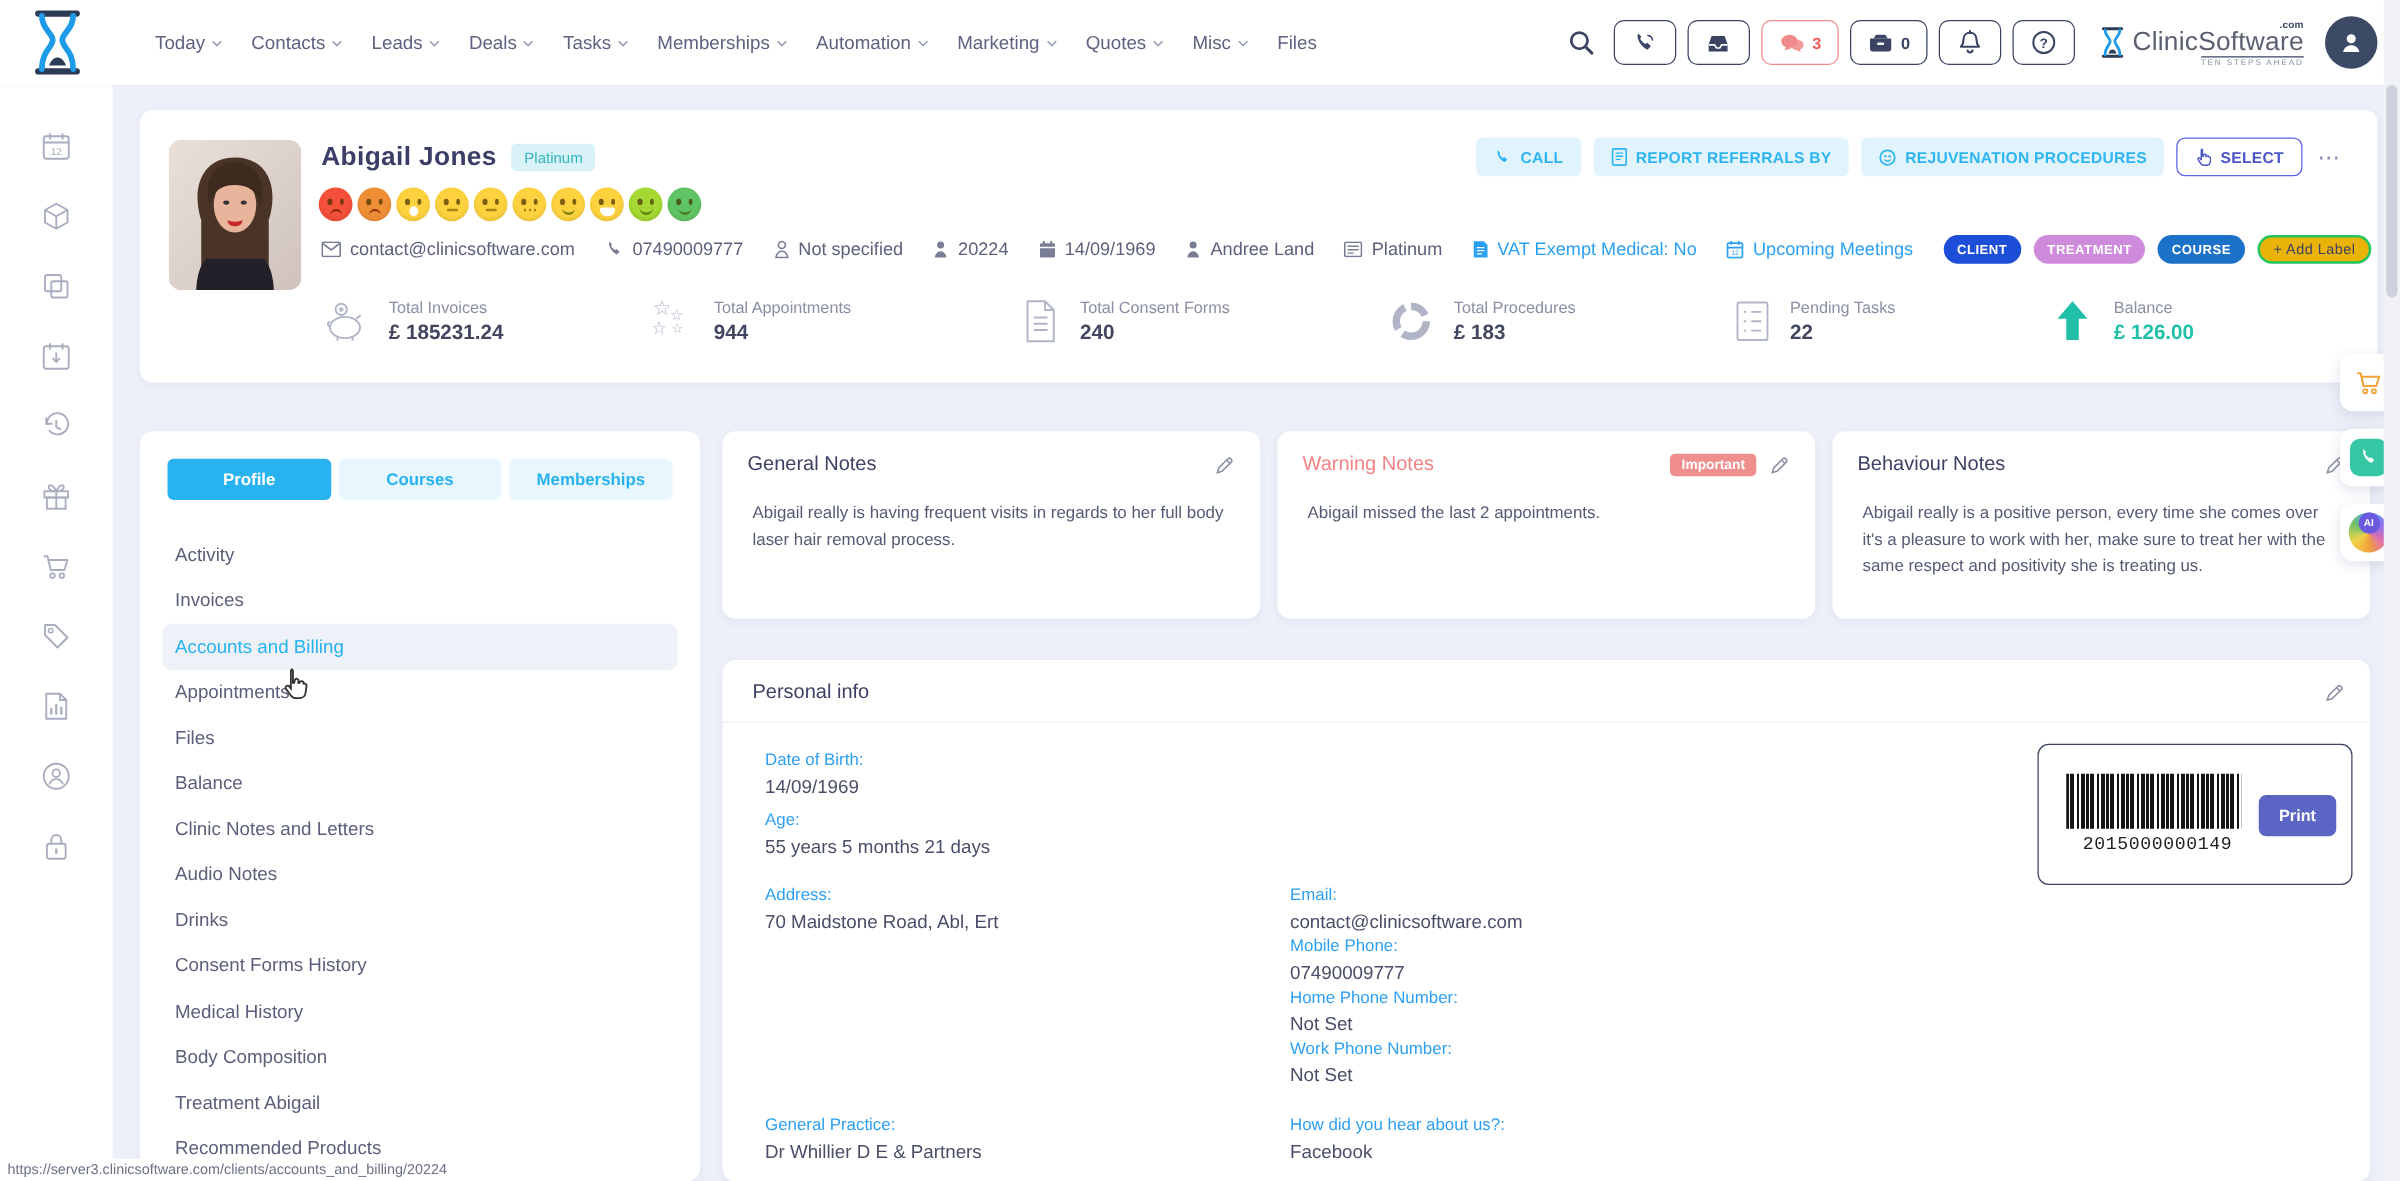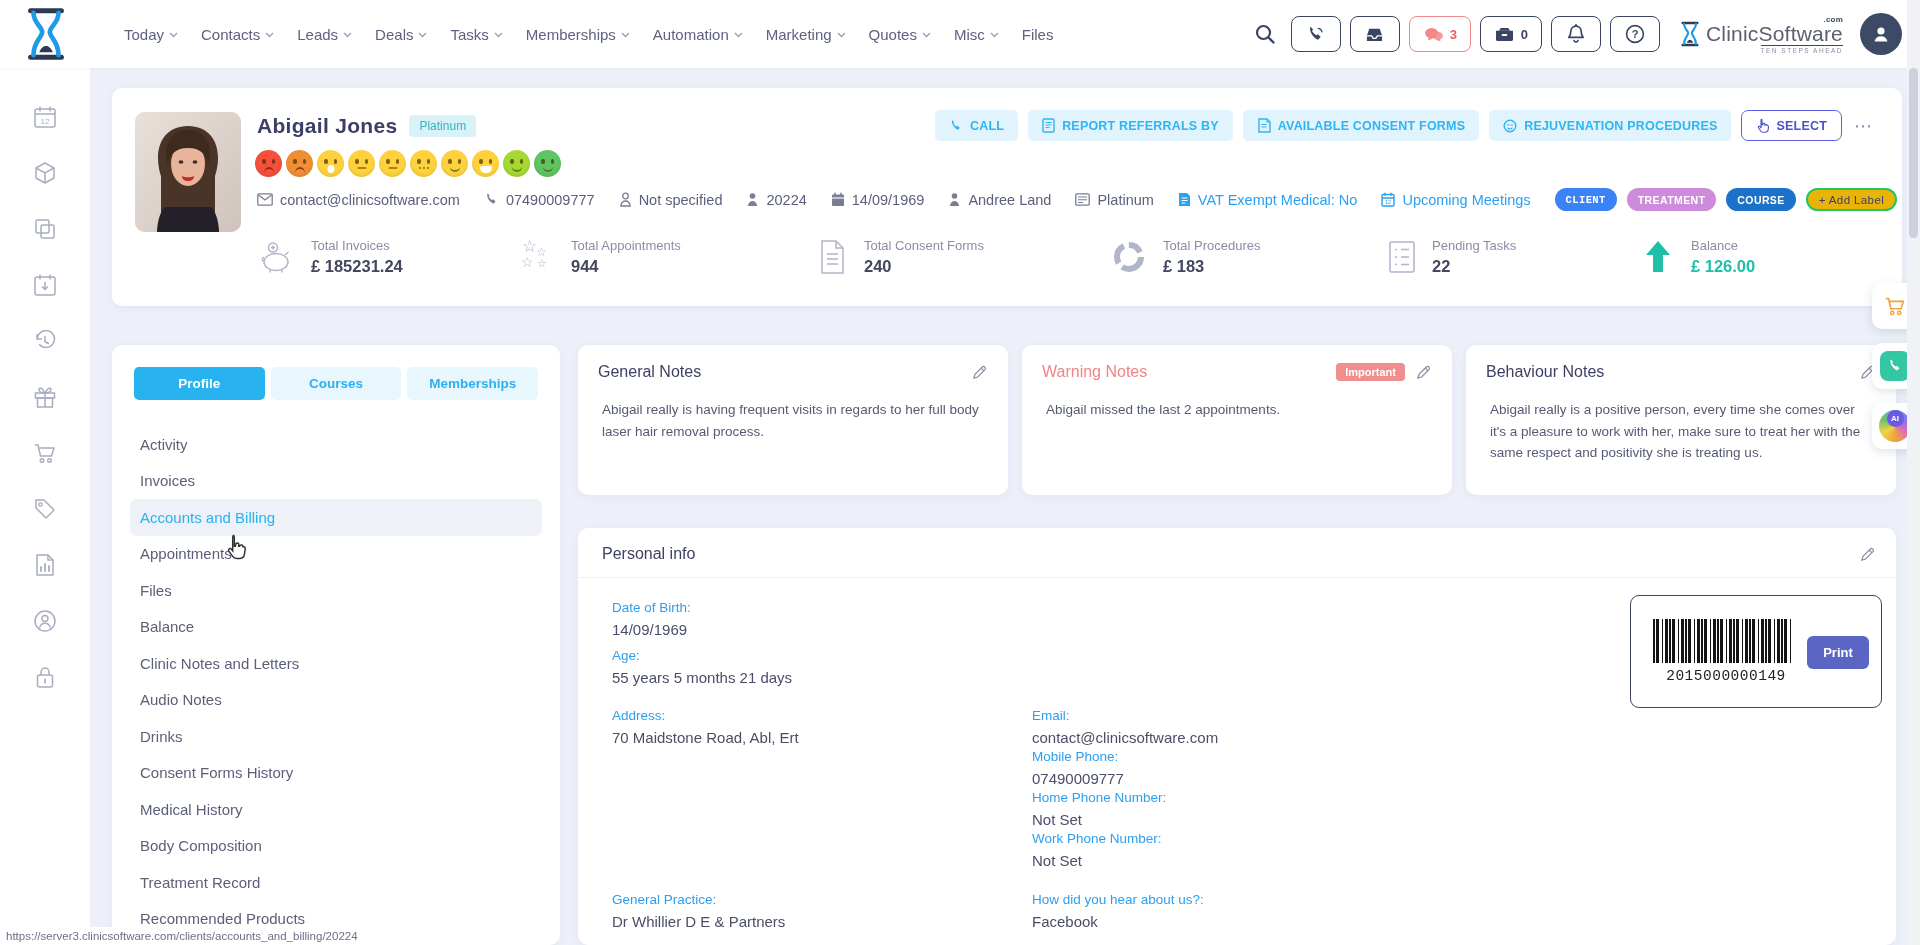--- a/index.html
+++ b/index.html
@@ -452,45 +452,38 @@
           <span>VAT Exempt Medical: No</span>
         </span>
       <span class="c-link">
           <svg width="14" height="15" viewBox="0 0 14 15">
             <rect x="1" y="2.5" width="12" height="11.5" rx="1" stroke="currentColor" stroke-width="1.4" fill="none"></rect>
             <path d="M4 .8v3M10 .8v3M1 6h12" stroke="currentColor" stroke-width="1.4"></path>
             <text x="7" y="12" text-anchor="middle" font-size="5.5" fill="currentColor" font-family="Liberation Sans,sans-serif">12</text>
           </svg>
           <span>Upcoming Meetings</span>
         </span>
-      <span class="pill" style="background: #3b82f6; font-family: Liberation Mono, monospace;">CLIENT</span>
+      <span class="pill" style="background: #1d4ed8;">CLIENT</span>
       <span class="pill" style="margin-left: -14px; background: rgb(207, 139, 219);">TREATMENT</span>
       <span class="pill" style="margin-left: -14px; background: rgb(28, 114, 200);">COURSE</span>
       <span class="pill add" style="margin-left:-14px">+ Add Label</span>
     </div>
     <div class="pc-actions">
       <button class="act-btn">
           <svg width="14" height="14" viewBox="0 0 20 20">
             <path d="M4.5 2.5c-1.2 3.8 2.5 10.2 8 13l3-2.8-3-3-1.8 1c-1.7-1-3.3-2.6-4.3-4.4l1-1.8-2.9-2.9z" fill="currentColor"></path>
           </svg>
           <span>CALL</span>
         </button>
       <button class="act-btn">
           <svg width="13" height="15" viewBox="0 0 13 15">
             <rect x="1" y="1" width="11" height="13" rx="1.2" stroke="currentColor" stroke-width="1.4" fill="none"></rect>
             <path d="M3.5 4.5h6M3.5 7h6M3.5 9.5h4" stroke="currentColor" stroke-width="1.1"></path>
           </svg>
           <span>REPORT REFERRALS BY</span>
-        </button>
-      <button class="act-btn">
-          <svg width="14" height="15" viewBox="0 0 14 15">
-            <path d="M2 1h8l3 3v10H2z" stroke="currentColor" stroke-width="1.4" fill="none"></path>
-            <path d="M10 1v3h3M4.5 6.5h5M4.5 9h5" stroke="currentColor" stroke-width="1.1" fill="none"></path>
-          </svg>
-          <span>AVAILABLE CONSENT FORMS</span>
         </button>
       <button class="act-btn">
           <svg width="14" height="14" viewBox="0 0 14 14">
             <circle cx="7" cy="7" r="5.8" stroke="currentColor" stroke-width="1.4" fill="none"></circle>
             <path d="M4.5 6h1.6M7.9 6h1.6M4.8 9c1.3 1.2 3.1 1.2 4.4 0" stroke="currentColor" stroke-width="1.1" fill="none" stroke-linecap="round"></path>
           </svg>
           <span>REJUVENATION PROCEDURES</span>
         </button>
       <button class="act-btn outline">
           <svg width="13" height="15" viewBox="0 0 13 15">
@@ -579,21 +572,21 @@
       <li class="active">Accounts and Billing</li>
       <li>Appointments</li>
       <li>Files</li>
       <li>Balance</li>
       <li>Clinic Notes and Letters</li>
       <li>Audio Notes</li>
       <li>Drinks</li>
       <li>Consent Forms History</li>
       <li>Medical History</li>
       <li>Body Composition</li>
-      <li>Treatment Record</li>
+      <li>Treatment Abigail</li>
       <li>Recommended Products</li>
     </ul>
     <span class="cursor-hand">
         <svg width="24" height="28" viewBox="0 0 14 17">
           <path d="M5 1.5c.6 0 1 .4 1 1V8h.6l.3-1.2c.1-.5.6-.8 1.1-.7.5.1.8.6.7 1.1l-.1.8h.6c.2-.6.8-.9 1.3-.7.5.1.8.6.7 1.1h.5c.6.1 1 .6.9 1.2l-.5 3.4c-.2 1.4-1.4 2.5-2.9 2.5H7.4c-1 0-1.9-.5-2.4-1.3L2.6 11c-.3-.5-.2-1.1.3-1.4.4-.3 1-.2 1.3.2l.8 1V2.5c0-.6.4-1 1-1z" fill="#fff" stroke="#333" stroke-width=".9"></path>
         </svg>
       </span>
   </section>
 
   <section class="card note-card" style="left:578px;">

